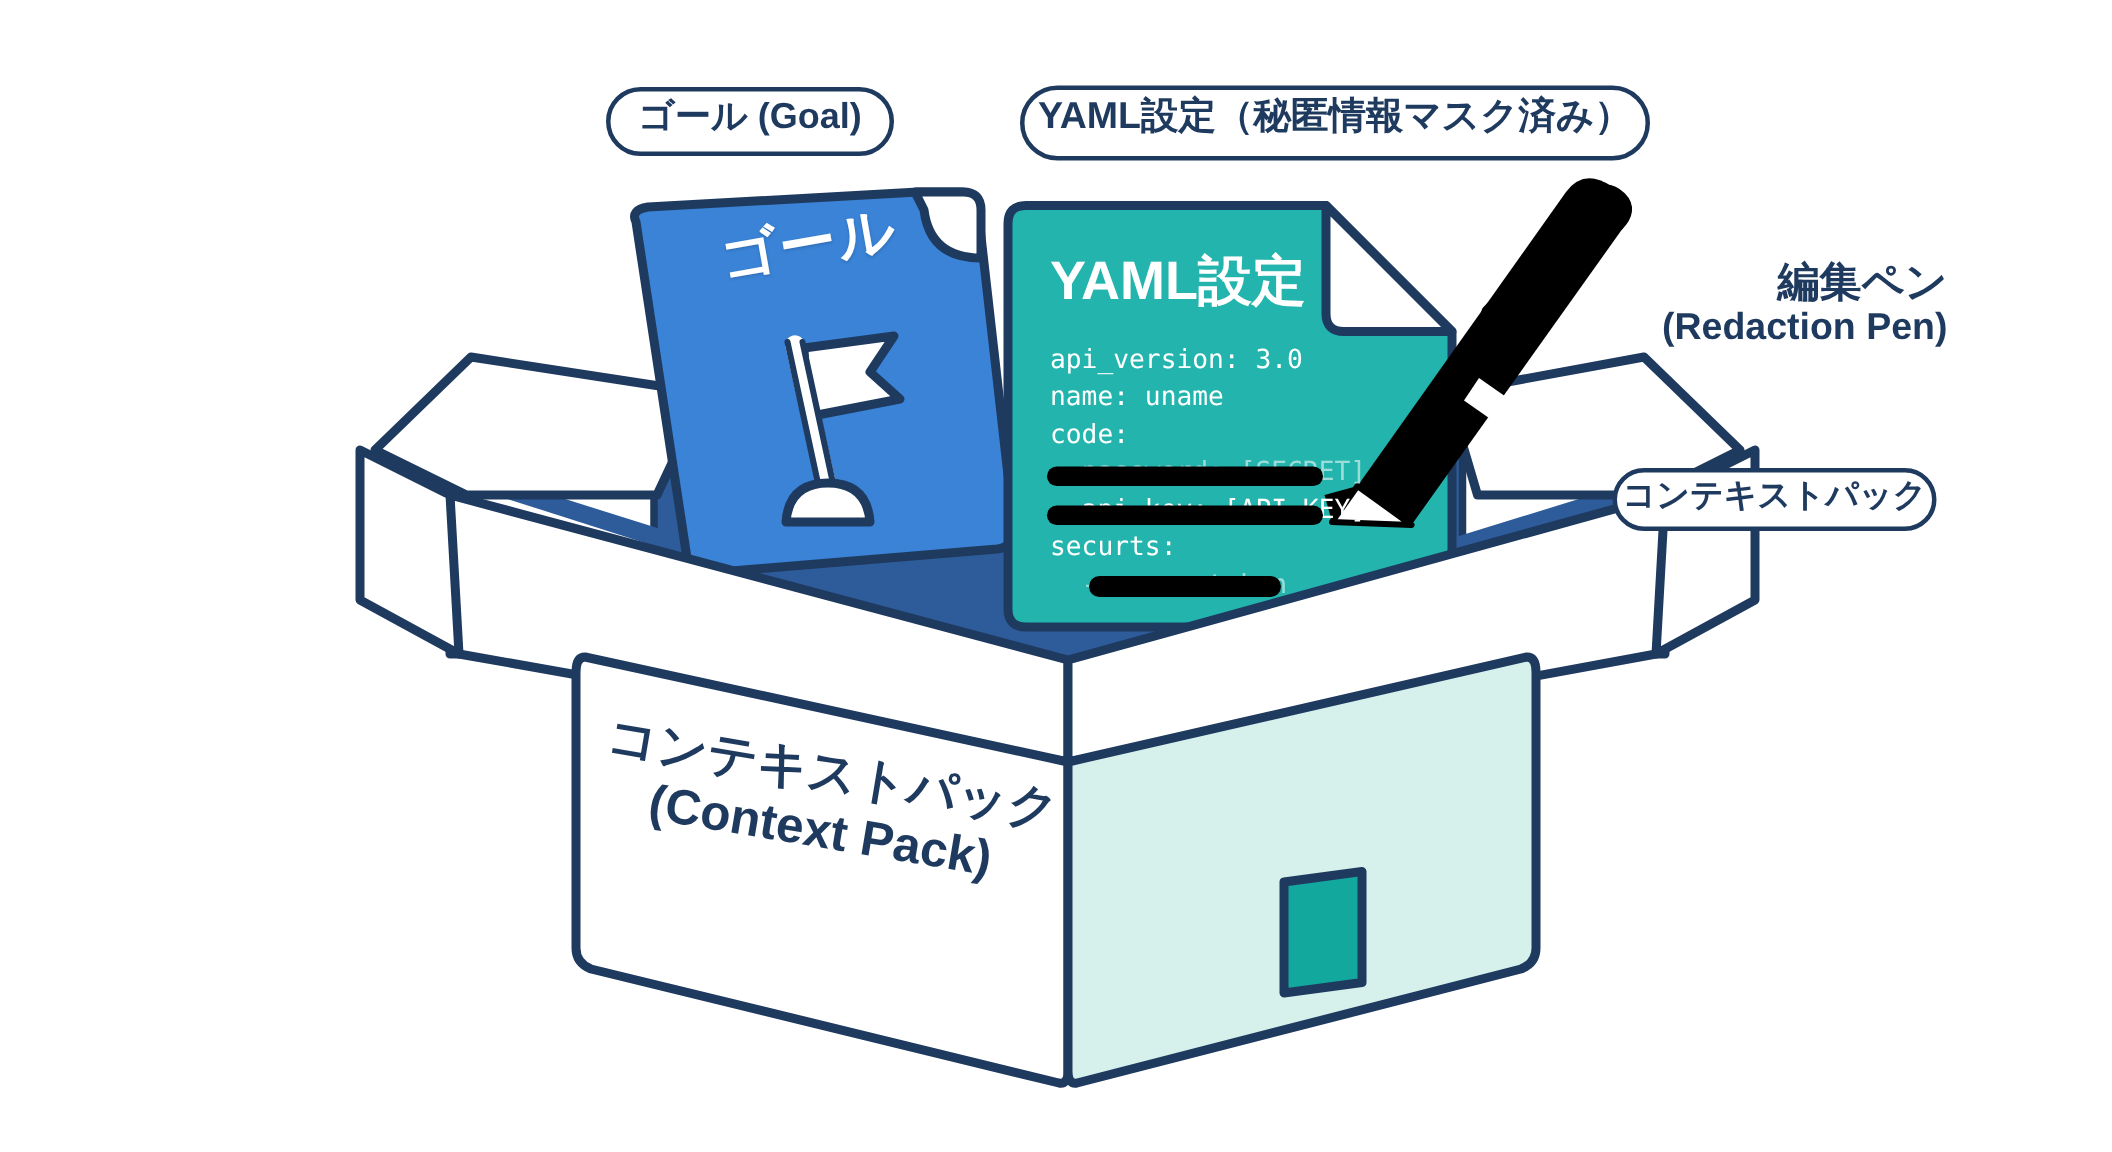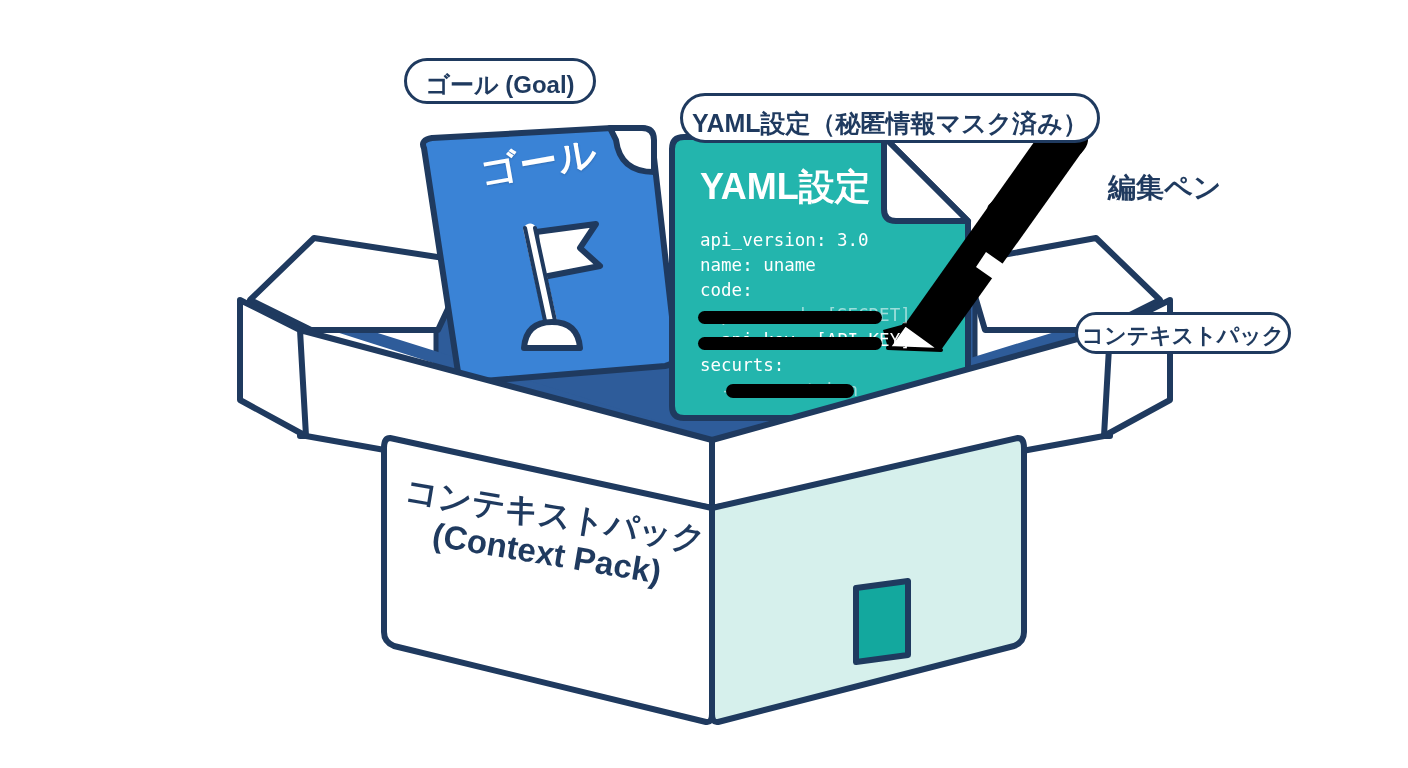--- a/index.html
+++ b/index.html
@@ -9,31 +9,31 @@
     font-family:"Liberation Sans","DejaVu Sans",sans-serif;
     overflow:hidden;
     position:relative;
   }
   #stage{position:absolute;left:0;top:0;width:1408px;height:768px;}
   svg#scene{position:absolute;left:0;top:0;width:1408px;height:768px;}
 
   
   .pill{
     position:absolute;
-    display:flex;align-items:flex-end;justify-content:center;
+    display:flex;align-items:flex-start;justify-content:center;
     background:#ffffff;
     border:3px solid #1F3A5F;
     border-radius:999px;
     color:#1F3A5F;
     font-weight:bold;
     white-space:nowrap;
     box-sizing:border-box;
   }
   #pill-goal{left:404px;top:58px;width:192px;height:46px;font-size:24px;}
-  #pill-yaml{left:680px;top:57px;width:420px;height:50px;font-size:25px;margin-top:36px;}
+  #pill-yaml{left:680px;top:57px;width:420px;height:50px;font-size:25px;}
   #pill-redact{left:1075px;top:312px;width:216px;height:42px;font-size:22px;}
 
   
   .callout-text{
     position:absolute;
     color:#1F3A5F;
     font-weight:bold;
     line-height:1.15;
     white-space:nowrap;
     text-align:right;
@@ -187,20 +187,21 @@
   <div class="pill" id="pill-yaml">
     <span>YAML設定（秘匿情報マスク済み）</span>
   </div>
 
   <div class="pill" id="pill-redact">
     <span>コンテキストパック</span>
   </div>
 
   <div class="callout-text" id="callout-pen">
     <div class="l1">編集ペン</div>
+    <div class="l2">(Redaction Pen)</div>
   </div>
 
   <div id="goal-title">ゴール</div>
 
   <div id="yaml-title">YAML設定</div>
 
   <div id="yaml-code"><div class="code-line"><span class="txt">api_version: 3.0</span></div><div class="code-line"><span class="txt">name: uname</span></div><div class="code-line"><span class="txt">code:</span></div><div class="code-line redacted r1"><span class="bar"></span><span class="txt">  password: [SECRET]</span></div><div class="code-line redacted r2"><span class="bar"></span><span class="txt">  api_key: [API_KEY]</span></div><div class="code-line"><span class="txt">securts:</span></div><div class="code-line redacted r3"><span class="bar"></span><span class="txt">  - name: token</span></div></div>
 
   <div id="box-label">
     <div>コンテキストパック</div>

